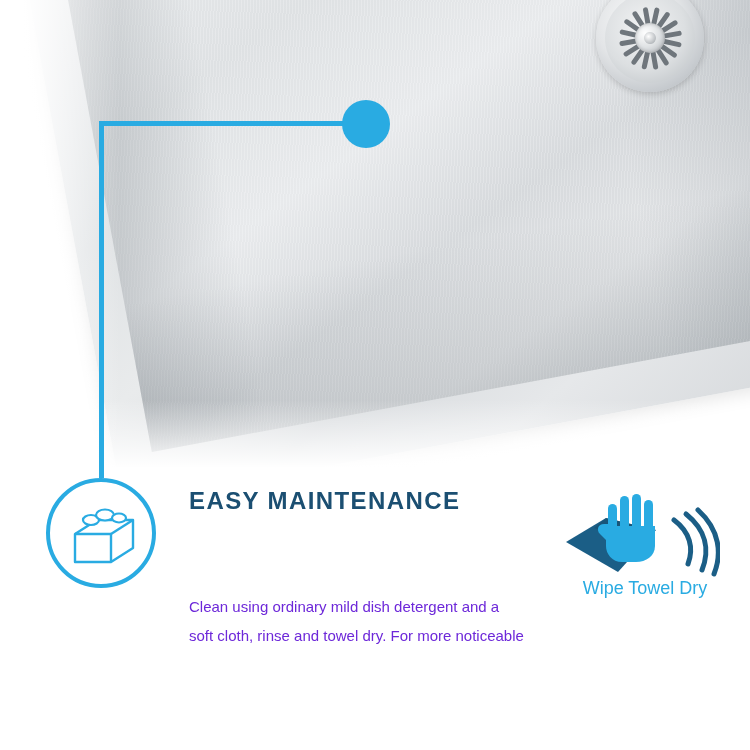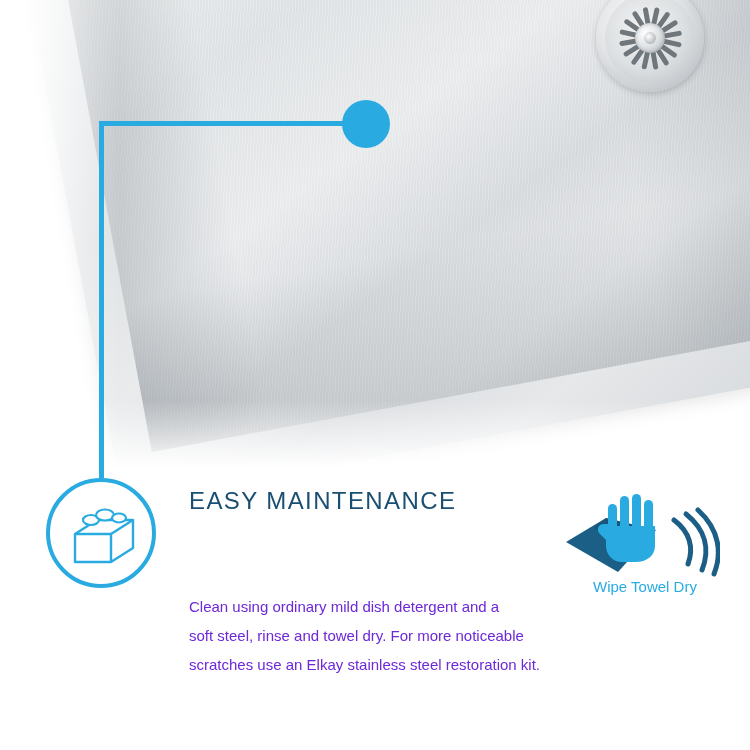--- a/index.html
+++ b/index.html
@@ -190,21 +190,21 @@
   }
   .icon-circle svg { position: absolute; left: 21px; top: 26px; }
 
   .headline {
     position: absolute;
     left: 189px;
     top: 17px;
     width: 400px;
     color: #1b4f72;
     font-size: 24px;
-    font-weight: normal;
+    font-weight: bold;
     letter-spacing: 1.4px;
     line-height: 27px;
     text-transform: uppercase;
   }
   .headline span { display: block; }
 
   .body-copy {
     position: absolute;
     left: 189px;
     top: 122px;
@@ -223,21 +223,21 @@
     width: 160px;
     height: 110px;
   }
   .wipe-caption {
     position: absolute;
     left: 560px;
     top: 108px;
     width: 170px;
     text-align: center;
     color: #29abe2;
-    font-size: 15px;
+    font-size: 18px;
   }
 
   
   .logo {
     position: absolute;
     left: 38px;
     top: 218px;
     width: 175px;
     height: 40px;
   }
@@ -308,22 +308,21 @@
         <ellipse cx="48" cy="10" rx="7" ry="4.5" stroke="#29abe2" stroke-width="2.2" fill="#ffffff"></ellipse>
       </svg>
     </div>
 
     <div class="headline">
       <span>EASY MAINTENANCE</span>
     </div>
 
     <div class="body-copy">
       <span>Clean using ordinary mild dish detergent and a</span>
-      <span>soft steel, rinse and towel dry. For more noticeable</span>
-      <span>scratches use an Elkay stainless steel restoration kit.</span>
+      <span>soft cloth, rinse and towel dry. For more noticeable</span>
     </div>
 
     <div class="wipe">
       <svg width="160" height="110" viewBox="0 0 160 110" fill="none">
 
         <path d="M6 52 L46 28 L96 40 L58 82 Z" fill="#1b5e86"></path>
         <path d="M46 28 L96 40 L74 50 L34 38 Z" fill="#17506f" opacity="0.6"></path>
 
         <g fill="#29abe2">
           <rect x="48" y="14" width="9" height="30" rx="4.5"></rect>

